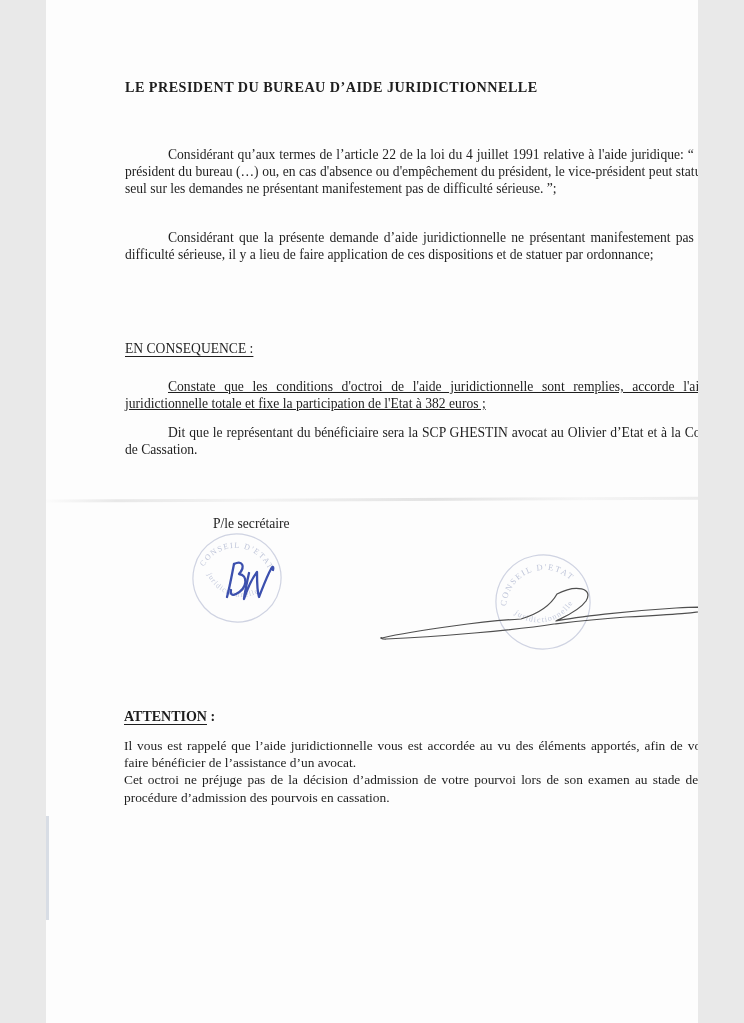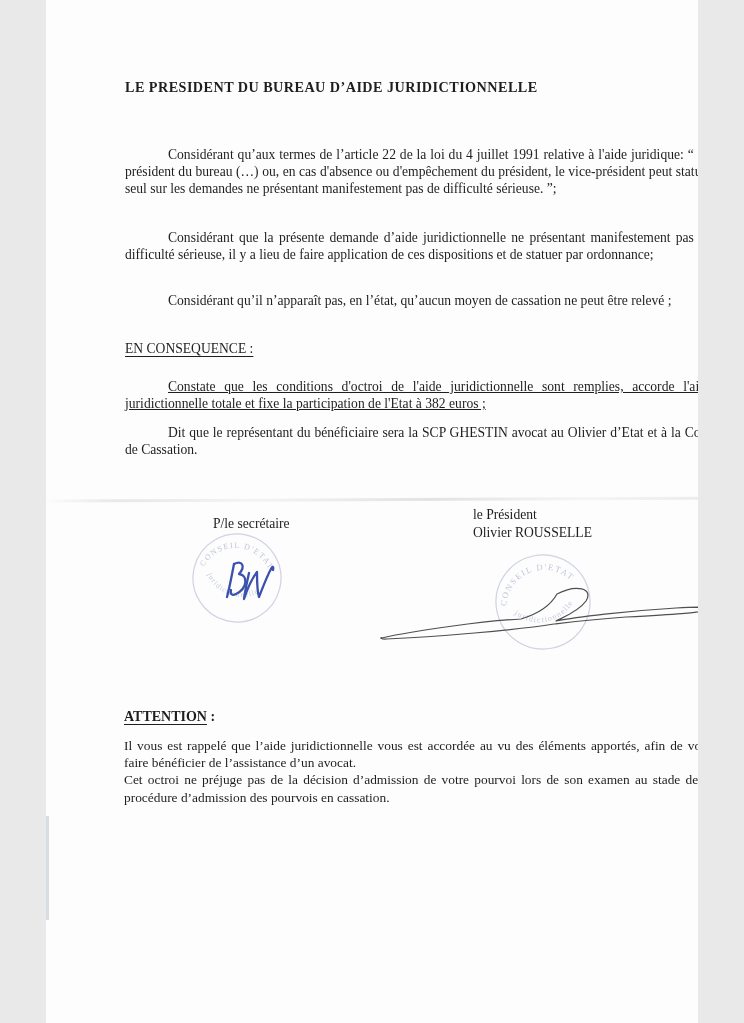--- a/index.html
+++ b/index.html
@@ -66,35 +66,30 @@
 </style>
 </head>
 <body>
 
 <div class="page">
 
   <div class="abs doc-title">LE PRESIDENT DU BUREAU D’AIDE JURIDICTIONNELLE</div>
 
   <p class="abs body-par indent pos-p1">Considérant qu’aux termes de l’article 22 de la loi du 4 juillet 1991 relative à l'aide juridique: “ Le président du bureau (…) ou, en cas d'absence ou d'empêchement du président, le vice-président peut statuer seul sur les demandes ne présentant manifestement pas de difficulté sérieuse. ”;</p>
   <p class="abs body-par indent pos-p2">Considérant que la présente demande d’aide juridictionnelle ne présentant manifestement pas de difficulté sérieuse, il y a lieu de faire application de ces dispositions et de statuer par ordonnance;</p>
-  <p class="abs body-par indent pos-p3">Considérant qu’il n’apparaît pas, en l’état, qu’aucun moyen de cassation ne peut être relevé ;</p>
 
   <div class="abs consequence-heading">EN CONSEQUENCE :</div>
 
   <p class="abs body-par indent pos-p4">Constate que les conditions d'octroi de l'aide juridictionnelle sont remplies, accorde l'aide juridictionnelle totale et fixe la participation de l'Etat à 382 euros ;</p>
   <p class="abs body-par indent pos-p5">Dit que le représentant du bénéficiaire sera la SCP GHESTIN avocat au Olivier d’Etat et à la Cour de Cassation.</p>
 
   <div class="abs crease"></div>
 
   <div class="abs secretary-label">P/le secrétaire</div>
 
-  <div class="abs president-block">
-    <div>le Président</div>
-    <div>Olivier ROUSSELLE</div>
-  </div>
 
   <svg class="abs stamp" style="left:145px;top:532px;transform:rotate(14deg);" width="92" height="92" viewBox="0 0 92 92">
     <circle cx="46" cy="46" r="44" fill="none" stroke="#96a0c2" stroke-opacity="0.45" stroke-width="1.2"></circle>
     <defs>
       <path id="arcTopL" d="M 10 52 A 36 36 0 0 1 82 52"></path>
       <path id="arcBotL" d="M 12 42 A 37 37 0 0 0 80 42"></path>
     </defs>
     <text font-size="8" fill="#96a0c2" fill-opacity="0.6" letter-spacing="1.4">
       <textPath href="#arcTopL" startOffset="8%">CONSEIL D'ETAT</textPath>
     </text>

